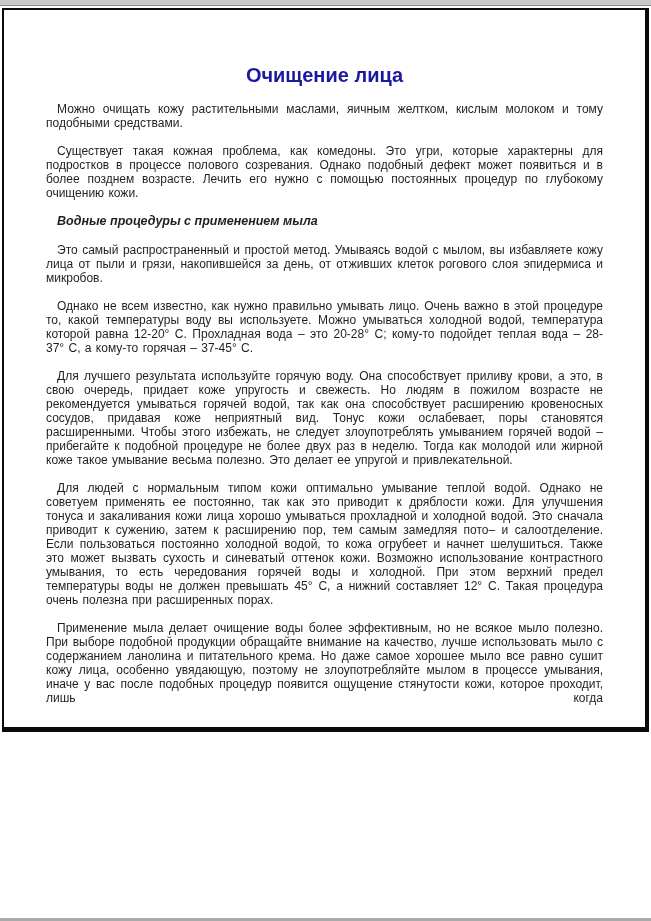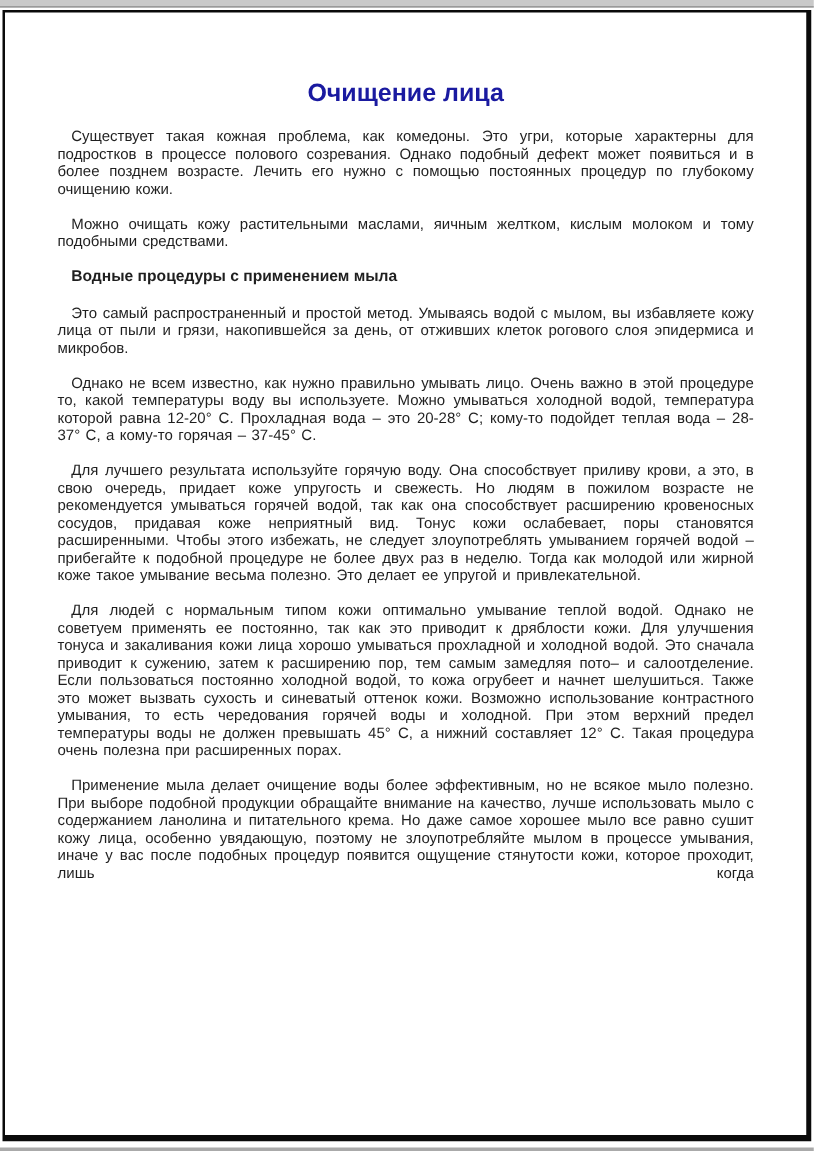--- a/index.html
+++ b/index.html
@@ -29,21 +29,21 @@
     width: 651px;
     height: 3px;
     background: #aaaaaa;
     z-index: 1;
   }
   .page {
     position: absolute;
     top: 8px;
     left: 2px;
     width: 647px;
-    height: 905px;
+    height: 724px;
     box-sizing: border-box;
     background: #ffffff;
     border: 2px solid #0a0a0a;
     border-right-width: 4px;
     border-bottom-width: 5px;
     z-index: 2;
   }
   .content {
     padding: 0 42px;
     color: #1f1f1f;
@@ -65,42 +65,43 @@
     word-spacing: 1px;
   }
   .content p.first-para {
     margin-top: 16px;
   }
   h2.section-heading {
     margin: 14px 0 0 0;
     font-size: 12.5px;
     line-height: 15px;
     font-weight: bold;
+    font-style: italic;
     text-indent: 11px;
     color: #1f1f1f;
   }
   .content p.cut-off {
     text-align-last: justify;
     -moz-text-align-last: justify;
   }
 </style>
 </head>
 <body>
 
 <div class="top-edge"></div>
 
 <div class="page">
   <div class="content">
 
     <h1 class="doc-title">Очищение лица</h1>
 
 
+    <p>Можно очищать кожу растительными маслами, яичным желтком, кислым молоком и тому подобными средствами.</p>
+
     <p>Существует такая кожная проблема, как комедоны. Это угри, которые характерны для подростков в процессе полового созревания. Однако подобный дефект может появиться и в более позднем возрасте. Лечить его нужно с помощью постоянных процедур по глубокому очищению кожи.</p>
-
-    <p>Можно очищать кожу растительными маслами, яичным желтком, кислым молоком и тому подобными средствами.</p>
 
 
     <h2 class="section-heading">Водные процедуры с применением мыла</h2>
 
     <p>Это самый распространенный и простой метод. Умываясь водой с мылом, вы избавляете кожу лица от пыли и грязи, накопившейся за день, от отживших клеток рогового слоя эпидермиса и микробов.</p>
 
     <p>Однако не всем известно, как нужно правильно умывать лицо. Очень важно в этой процедуре то, какой температуры воду вы используете. Можно умываться холодной водой, температура которой равна 12-20° С. Прохладная вода – это 20-28° С; кому-то подойдет теплая вода – 28-37° С, а кому-то горячая – 37-45° С.</p>
 
     <p>Для лучшего результата используйте горячую воду. Она способствует приливу крови, а это, в свою очередь, придает коже упругость и свежесть. Но людям в пожилом возрасте не рекомендуется умываться горячей водой, так как она способствует расширению кровеносных сосудов, придавая коже неприятный вид. Тонус кожи ослабевает, поры становятся расширенными. Чтобы этого избежать, не следует злоупотреблять умыванием горячей водой – прибегайте к подобной процедуре не более двух раз в неделю. Тогда как молодой или жирной коже такое умывание весьма полезно. Это делает ее упругой и привлекательной.</p>
 

